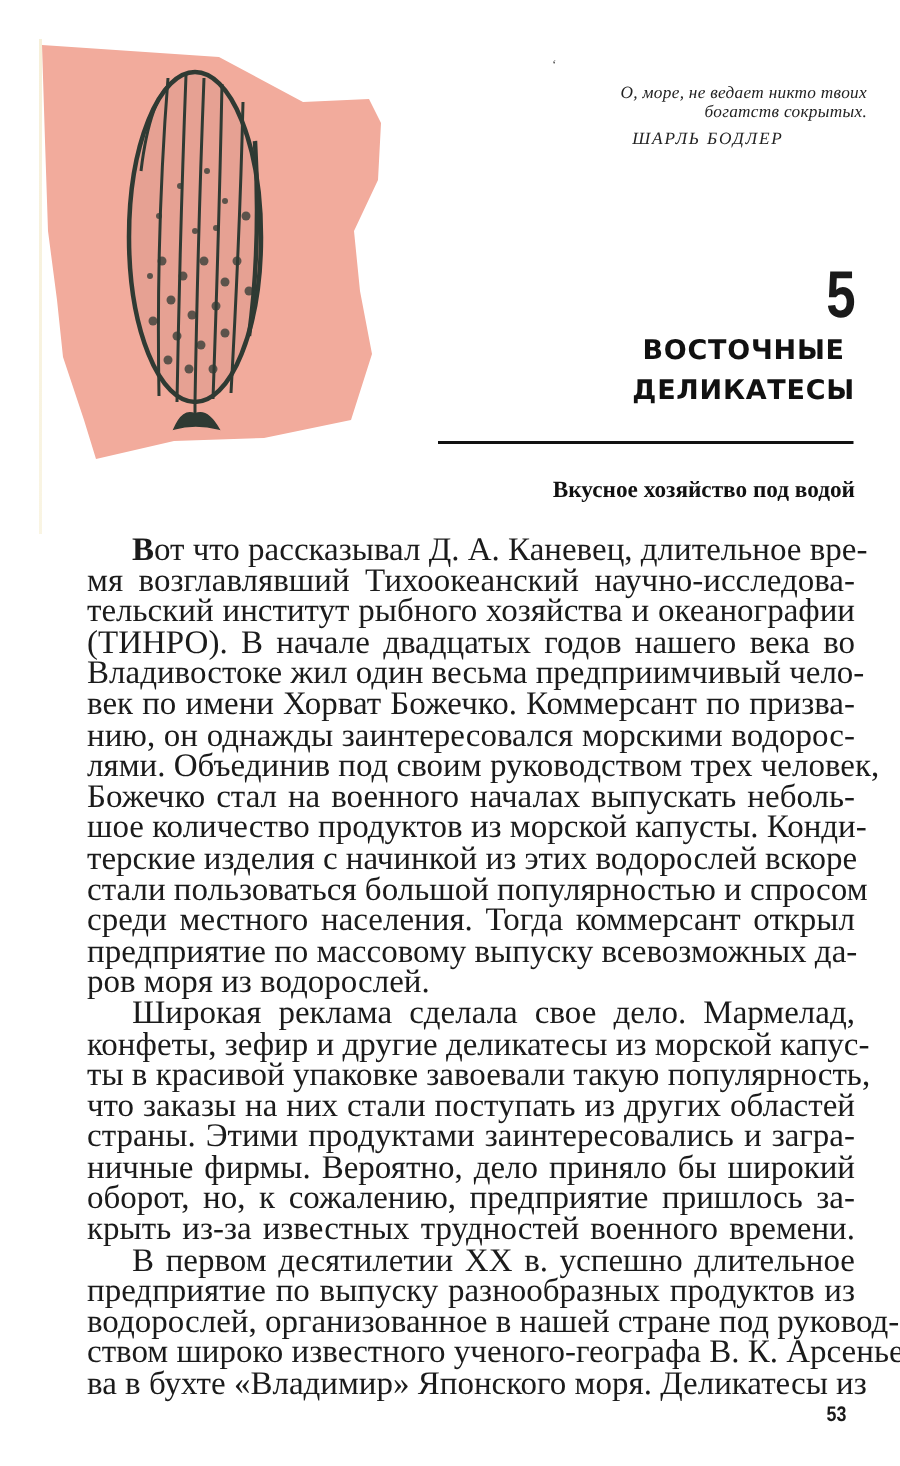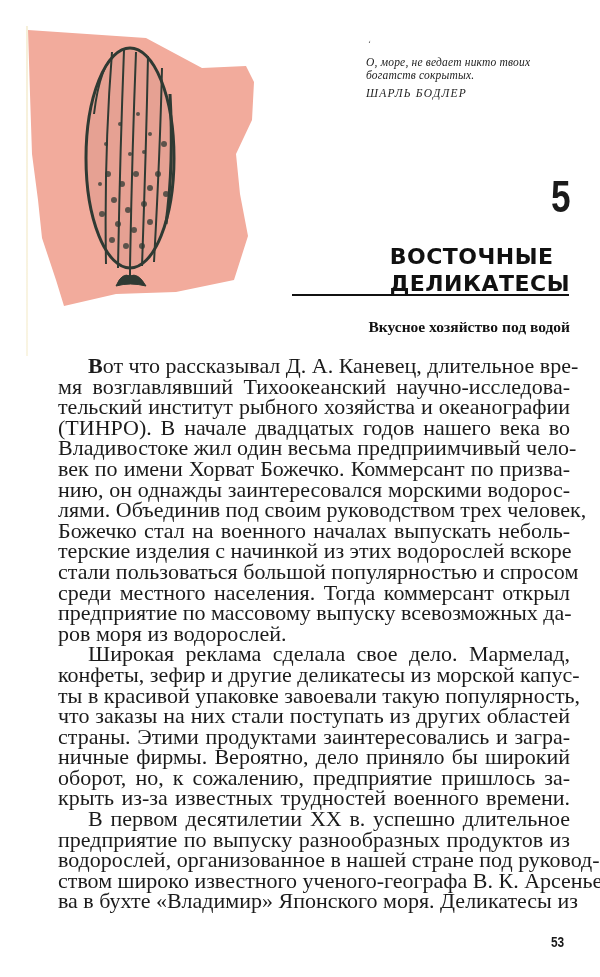--- a/index.html
+++ b/index.html
@@ -4,27 +4,27 @@
 <style>
   html, body { margin: 0; padding: 0; background: #ffffff; }
   body { width: 600px; height: 977px; position: relative; overflow: hidden;
          font-family: "Liberation Serif", "DejaVu Serif", serif; color: #1a1a1a; }
   .page { position: absolute; left: 0; top: 0; width: 600px; height: 977px; }
   .spine { position: absolute; left: 26px; top: 26px; width: 2px; height: 330px;
            background: linear-gradient(#f4ecd0, #f8f2dc); opacity: .8; }
   .illus { position: absolute; left: 26px; top: 24px; width: 240px; height: 290px; }
   .epigraph { position: absolute; left: 366px; top: 56px; width: 212px;
               font-style: italic; font-size: 11.5px; line-height: 12.5px; color: #222; }
-  .epigraph .quote { text-align: left; letter-spacing: .2px; }
-  .epigraph .author { text-align: left; margin-top: 6px; font-size: 11.5px; letter-spacing: 1.2px; }
+  .epigraph .quote { text-align: right; letter-spacing: .2px; }
+  .epigraph .author { text-align: center; margin-top: 6px; font-size: 11.5px; letter-spacing: 1.2px; }
   .tick { position: absolute; left: 368px; top: 38px; font-size: 9px; color: #555; }
   .chapnum { position: absolute; right: 30px; top: 172px; font-size: 44px; font-weight: bold;
              font-family: "Liberation Sans Narrow", "Liberation Sans", sans-serif; transform: scaleX(.8); transform-origin: right; }
-  .chaptitle { position: absolute; right: 30px; top: 243px; text-align: left;
-               font-family: "DejaVu Sans", sans-serif; font-weight: bold; font-size: 22px; line-height: 27px;
+  .chaptitle { position: absolute; right: 30px; top: 220px; text-align: center;
+               font-family: "DejaVu Sans", sans-serif; font-weight: bold; font-size: 18px; line-height: 27px;
                letter-spacing: .5px; color: #111; }
   .rule { position: absolute; left: 292px; top: 294px; width: 277px; height: 2px; background: #111; }
   .subhead { position: absolute; right: 30px; top: 318px; font-weight: bold; font-size: 15.5px; color: #111; margin-left: 38px; }
   .body { position: absolute; left: 58px; top: 356px; width: 512px; font-size: 22px;
           line-height: 20.6px; color: #1b1b1b; }
   .body .ln { display: block; white-space: nowrap; text-align: justify; text-align-last: justify; height: 20.6px; }
   .body .ln.last { text-align-last: left; }
   .body .ln.indent { padding-left: 30px; }
   .body .dropcap { font-weight: bold; }
   .folio { position: absolute; left: 551px; top: 934px; font-family: "Liberation Sans", sans-serif;
@@ -102,20 +102,21 @@
   <div class="body">
     <span class="ln indent"><span class="dropcap">В</span><span>от что рассказывал Д. А. Каневец, длительное вре-</span></span>
     <span class="ln">мя возглавлявший Тихоокеанский научно-исследова-</span>
     <span class="ln">тельский институт рыбного хозяйства и океанографии</span>
     <span class="ln">(ТИНРО). В начале двадцатых годов нашего века во</span>
     <span class="ln">Владивостоке жил один весьма предприимчивый чело-</span>
     <span class="ln">век по имени Хорват Божечко. Коммерсант по призва-</span>
     <span class="ln">нию, он однажды заинтересовался морскими водорос-</span>
     <span class="ln">лями. Объединив под своим руководством трех человек,</span>
     <span class="ln">Божечко стал на военного началах выпускать неболь-</span>
+    <span class="ln">шое количество продуктов из морской капусты. Конди-</span>
     <span class="ln">терские изделия с начинкой из этих водорослей вскоре</span>
     <span class="ln">стали пользоваться большой популярностью и спросом</span>
     <span class="ln">среди местного населения. Тогда коммерсант открыл</span>
     <span class="ln">предприятие по массовому выпуску всевозможных да-</span>
     <span class="ln last">ров моря из водорослей.</span>
     <span class="ln indent">Широкая реклама сделала свое дело. Мармелад,</span>
     <span class="ln">конфеты, зефир и другие деликатесы из морской капус-</span>
     <span class="ln">ты в красивой упаковке завоевали такую популярность,</span>
     <span class="ln">что заказы на них стали поступать из других областей</span>
     <span class="ln">страны. Этими продуктами заинтересовались и загра-</span>

